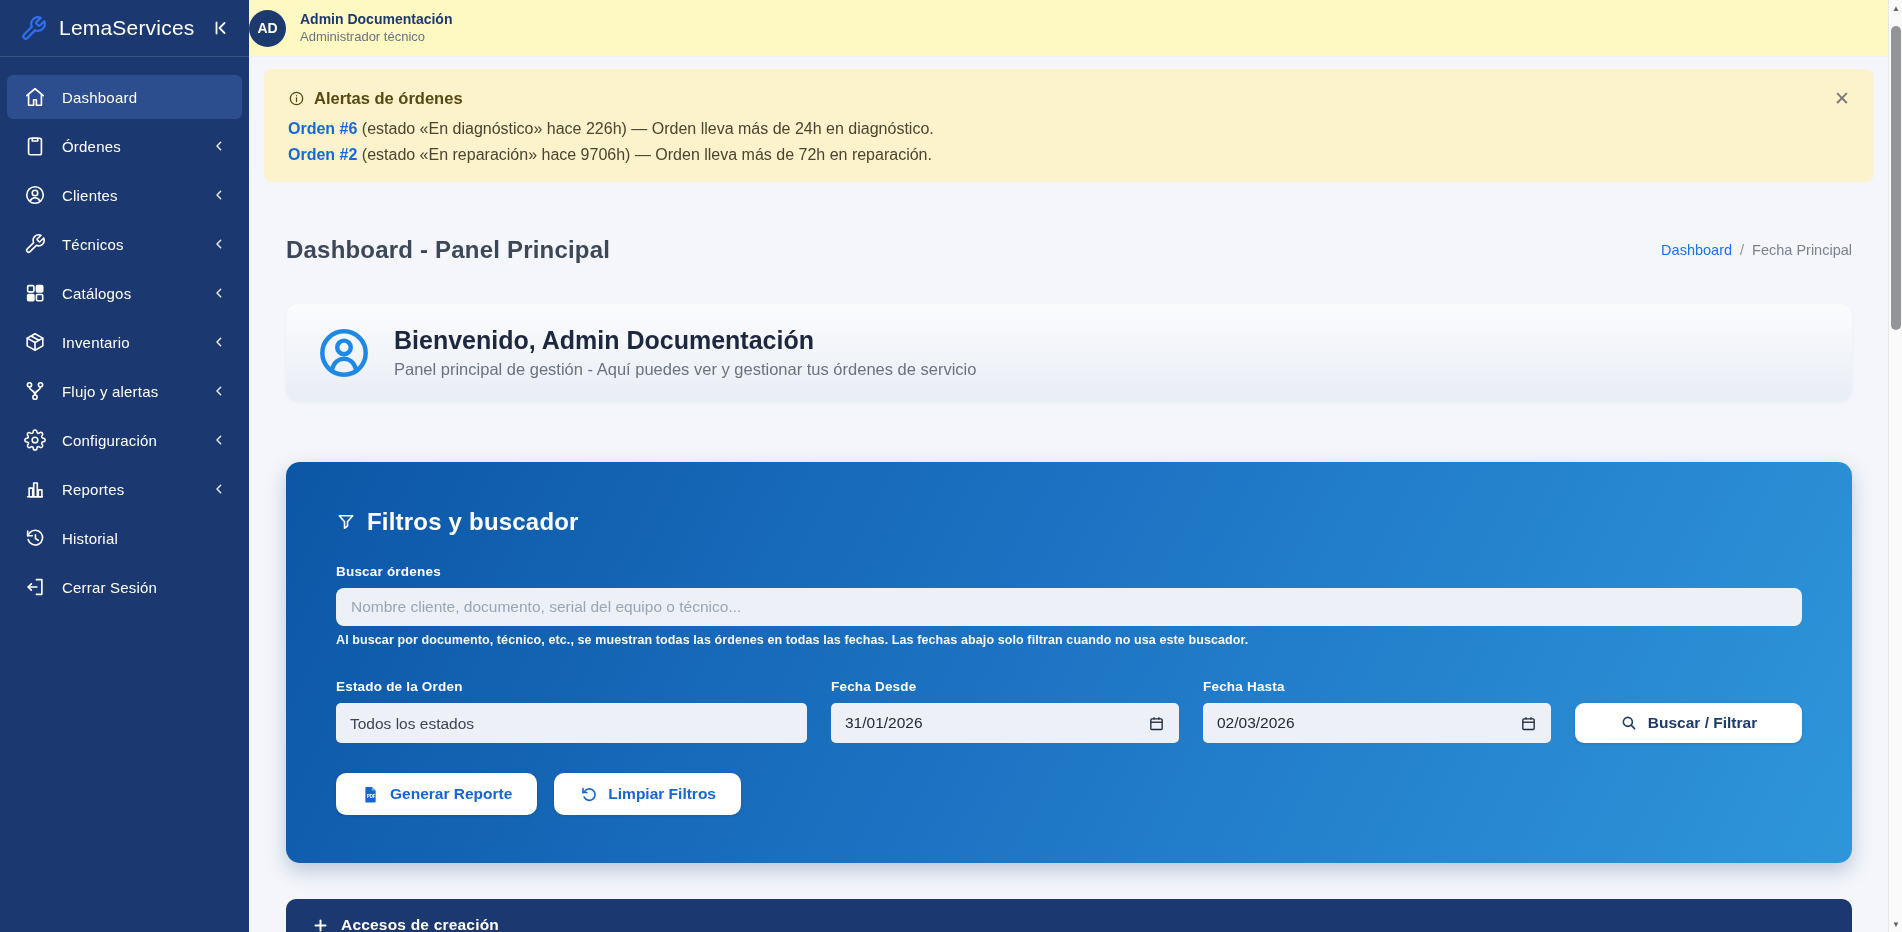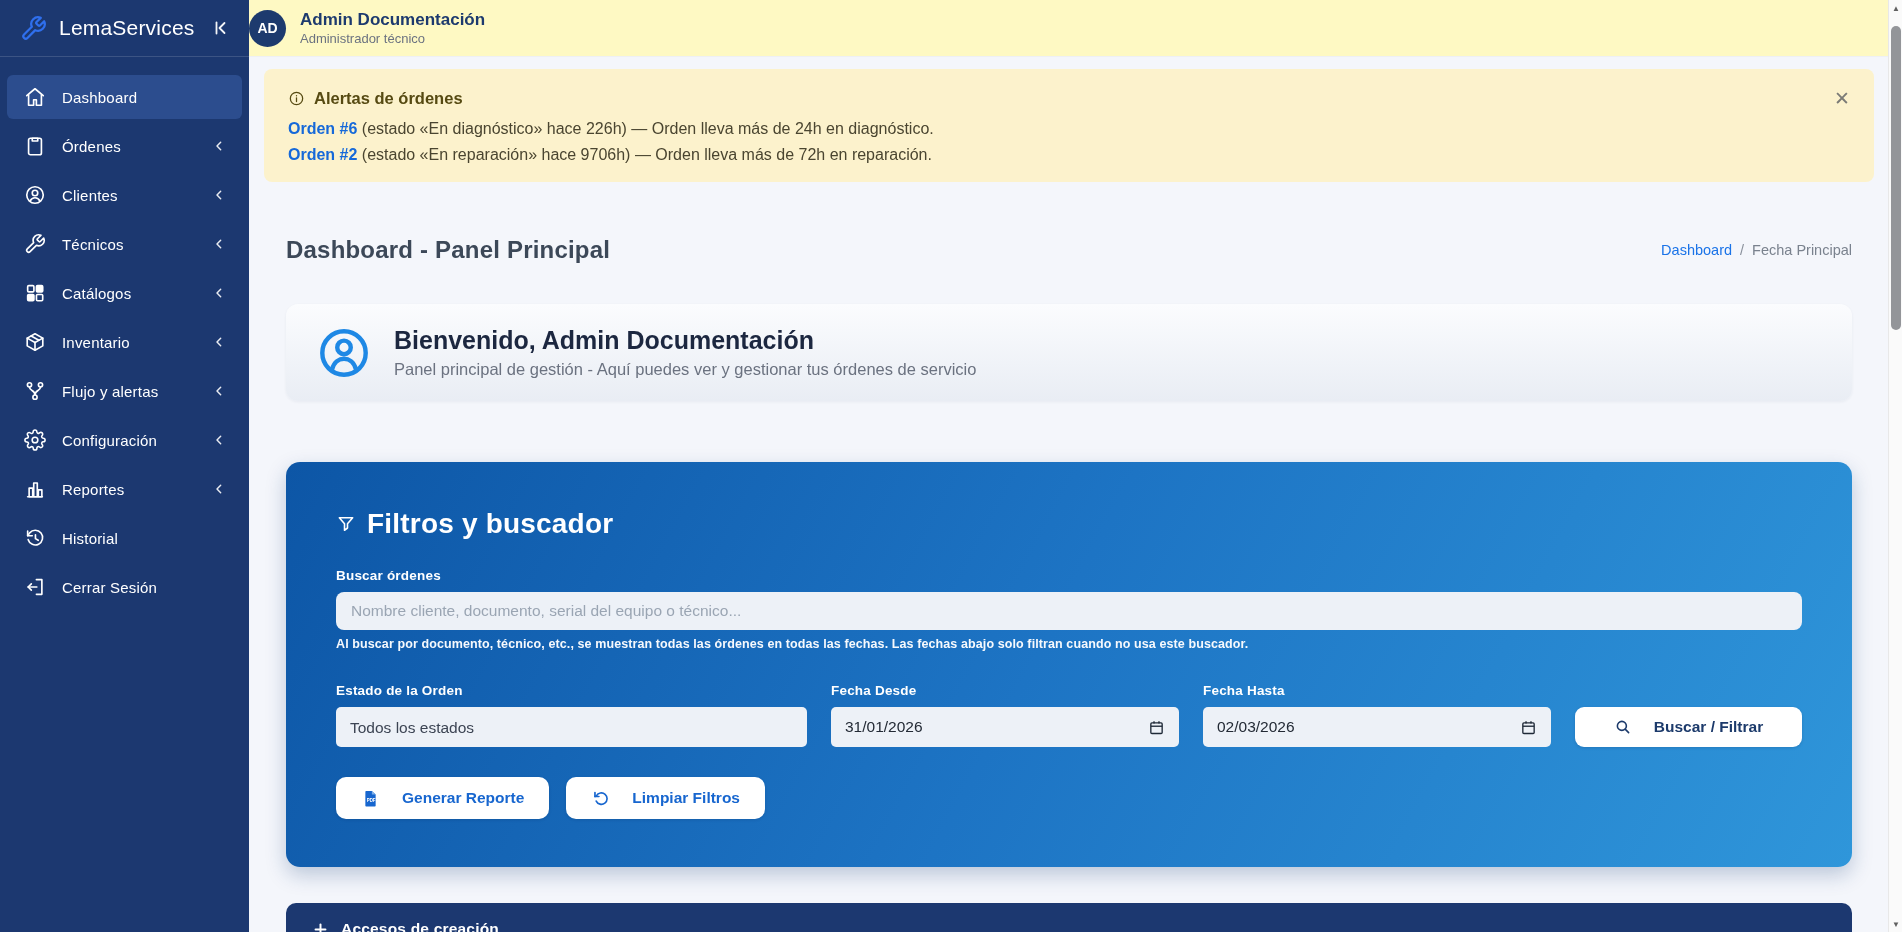--- a/index.html
+++ b/index.html
@@ -20,21 +20,21 @@
   .item .mi svg { display:block; width:22px; height:22px; }
   .item .lbl { font-size:15px; font-weight:500; letter-spacing:.2px; flex:1; white-space:nowrap; }
   .item .chev { width:16px; height:16px; opacity:.9; }
   .item .chev svg { display:block; width:16px; height:16px; }
 
   
   .main { flex:1; display:flex; flex-direction:column; height:100%; position:relative; }
   .topbar { height:57px; background:#fef9c3; border-bottom:1px solid #eef0f4; display:flex; align-items:center; justify-content:flex-start; padding-right:52px; }
   .userbox { display:flex; align-items:center; gap:14px; cursor:pointer; }
   .avatar { width:37px; height:37px; border-radius:50%; background:#1d3a6e; color:#fff; font-size:14px; font-weight:bold; display:flex; align-items:center; justify-content:center; }
-  .user-name { font-size:17px; font-weight:bold; color:#1d3a6e; line-height:1.25; }
+  .user-name { font-size:14px; font-weight:bold; color:#1d3a6e; line-height:1.25; }
   .user-role { font-size:13px; color:#6b7280; line-height:1.25; }
 
   .content { flex:1; background:#f4f6fb; padding:12px 28px 0 15px; overflow:hidden; }
 
   
   .alert { background:#fcf2cc; border-radius:8px; padding:20px 24px 18px 24px; position:relative; }
   .alert-head { display:flex; align-items:center; gap:9px; margin-bottom:12px; }
   .alert-head .ai { width:17px; height:17px; }
   .alert-title { font-size:16.5px; font-weight:bold; color:#564a12; }
   .alert-line { font-size:16px; color:#4a4530; margin-top:8px; }
@@ -52,32 +52,32 @@
   
   .welcome { margin-top:40px; height:97px; border-radius:12px; background:linear-gradient(180deg,#fbfcfe 0%, #e9edf4 100%); box-shadow:0 1px 3px rgba(30,50,90,.06); display:flex; align-items:center; padding:0 30px; gap:22px; }
   .welcome .wi { width:56px; height:56px; flex:none; }
   .welcome-title { font-size:25px; font-weight:bold; color:#1c2740; }
   .welcome-sub { font-size:16.5px; color:#6b7280; margin-top:5px; }
 
   
   .filter-card { margin-top:61px; border-radius:14px; padding:46px 50px 48px 50px; background:linear-gradient(118deg,#0d56a6 0%, #1d74c4 48%, #2f96da 100%); box-shadow:0 8px 20px rgba(20,60,120,.25); color:#fff; }
   .filter-head { display:flex; align-items:center; gap:11px; }
   .filter-head .fi { width:20px; height:20px; }
-  .filter-title { font-size:28px; font-weight:bold; letter-spacing:.2px; }
+  .filter-title { font-size:24px; font-weight:bold; letter-spacing:.2px; }
   .f-label { display:block; font-size:13.5px; font-weight:bold; letter-spacing:.2px; margin-bottom:9px; color:#fff; }
   .search-wrap { margin-top:28px; }
   .search-input { width:100%; height:38px; border:none; outline:none; border-radius:8px; background:#edf1f7; padding:0 15px; font-size:15.5px; color:#37404e; font-family:"Liberation Sans",sans-serif; }
   .search-input::placeholder { color:#9aa5b3; }
   .search-help { margin-top:7px; font-size:12.5px; font-weight:bold; color:#f6f9fd; letter-spacing:.1px; }
   .filter-grid { margin-top:32px; display:grid; grid-template-columns:471px 348px 348px 1fr; gap:24px; align-items:end; }
   .fake-select, .datebox { height:40px; border-radius:5px; background:#edf1f7; display:flex; align-items:center; padding:0 14px; font-size:15.5px; color:#3c4453; cursor:pointer; }
   select.fake-select { appearance:none; -webkit-appearance:none; border:none; outline:none; width:100%; font-family:"Liberation Sans",sans-serif; }
   .datebox { justify-content:space-between; color:#232a35; }
   .datebox .cal { width:17px; height:17px; }
-  .btn { display:flex; align-items:center; justify-content:center; gap:22px; background:#fff; border:none; border-radius:9px; cursor:pointer; font-family:"Liberation Sans",sans-serif; box-shadow:0 1px 3px rgba(10,40,90,.18); }
+  .btn { display:flex; align-items:center; justify-content:center; gap:10px; background:#fff; border:none; border-radius:9px; cursor:pointer; font-family:"Liberation Sans",sans-serif; box-shadow:0 1px 3px rgba(10,40,90,.18); }
   .btn-buscar { height:40px; width:100%; font-size:15.5px; font-weight:bold; color:#1c3a6b; }
   .btn-buscar svg { width:18px; height:18px; }
   .filter-actions { margin-top:30px; display:flex; gap:17px; }
   .btn-action { height:42px; padding:0 25px; font-size:15.5px; font-weight:bold; color:#1766cf; border-radius:10px; }
   .btn-action svg { width:19px; height:19px; }
 
   
   .accesos { margin-top:36px; height:52px; background:#1c3870; border-radius:10px 10px 0 0; display:flex; align-items:center; padding:0 26px; gap:12px; color:#fff; cursor:pointer; }
   .accesos .pi { width:17px; height:17px; }
   .accesos-title { font-size:15.5px; font-weight:bold; letter-spacing:.2px; }

